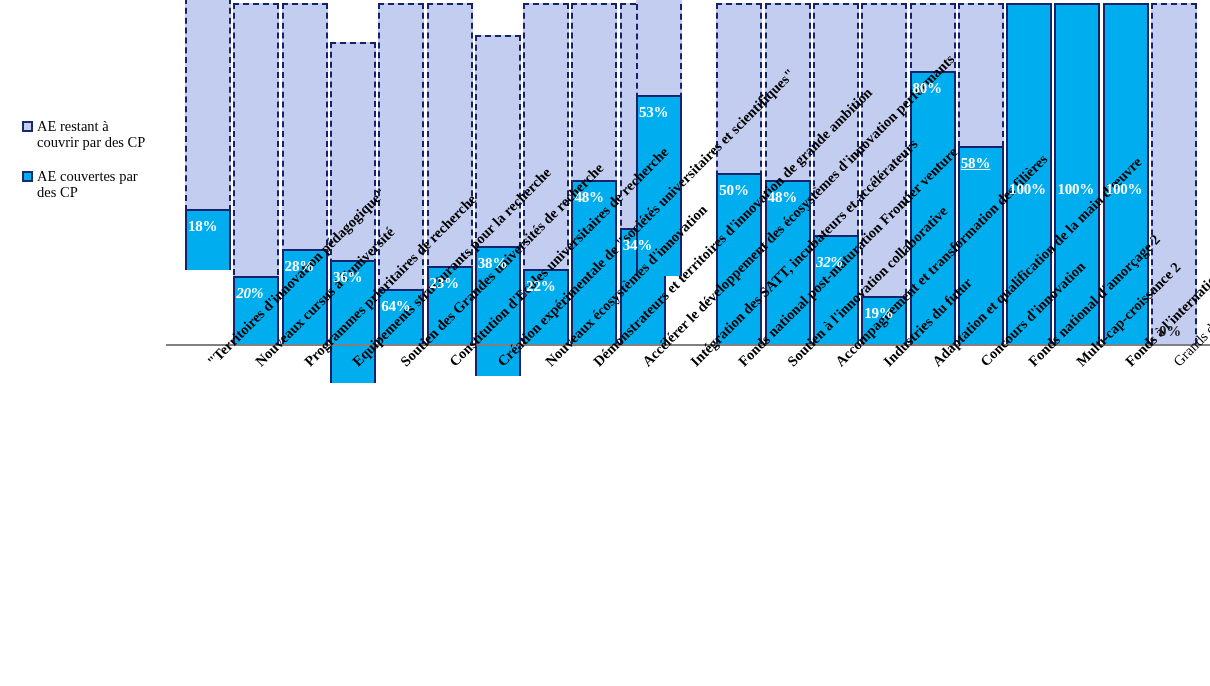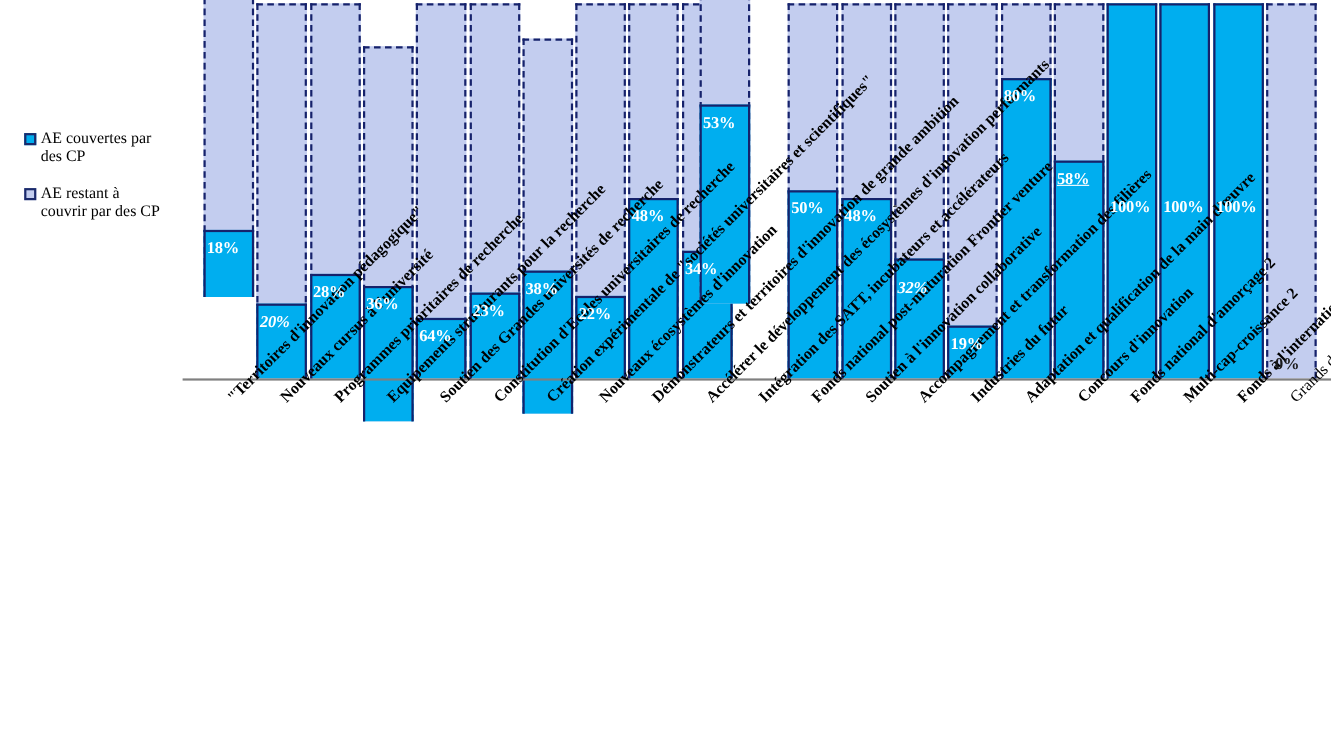--- a/index.html
+++ b/index.html
@@ -264,26 +264,26 @@
     <div class="cat-label" style="left: 928.5px; top: 358px;">Adaptation et qualification de la main d'œuvre</div>
     <div class="cat-label" style="left: 976.8px; top: 358px;">Concours d'innovation</div>
     <div class="cat-label" style="left: 1025.1px; top: 358px;">Fonds national d'amorçage 2</div>
     <div class="cat-label" style="left: 1073.4px; top: 358px;">Multi-cap-croissance 2</div>
     <div class="cat-label" style="left: 1121.7px; top: 358px;">Fonds à l'internationalisation des PME</div>
     <div class="cat-label plain" style="left: 1170px; top: 358px;">Grands défis</div>
   </div>
 
 <div id="legend">
   <div class="legend-row">
+    <span class="legend-swatch remaining"></span>
+    <span class="legend-label">
+      <span>AE restant à</span><br>
+      <span>couvrir par des CP</span>
+    </span>
+  </div>
+  <div class="legend-row">
     <span class="legend-swatch covered"></span>
     <span class="legend-label">
       <span>AE couvertes par</span><br>
       <span>des CP</span>
     </span>
   </div>
-  <div class="legend-row">
-    <span class="legend-swatch remaining"></span>
-    <span class="legend-label">
-      <span>AE restant à</span><br>
-      <span>couvrir par des CP</span>
-    </span>
-  </div>
 </div>
 
 </body></html>

